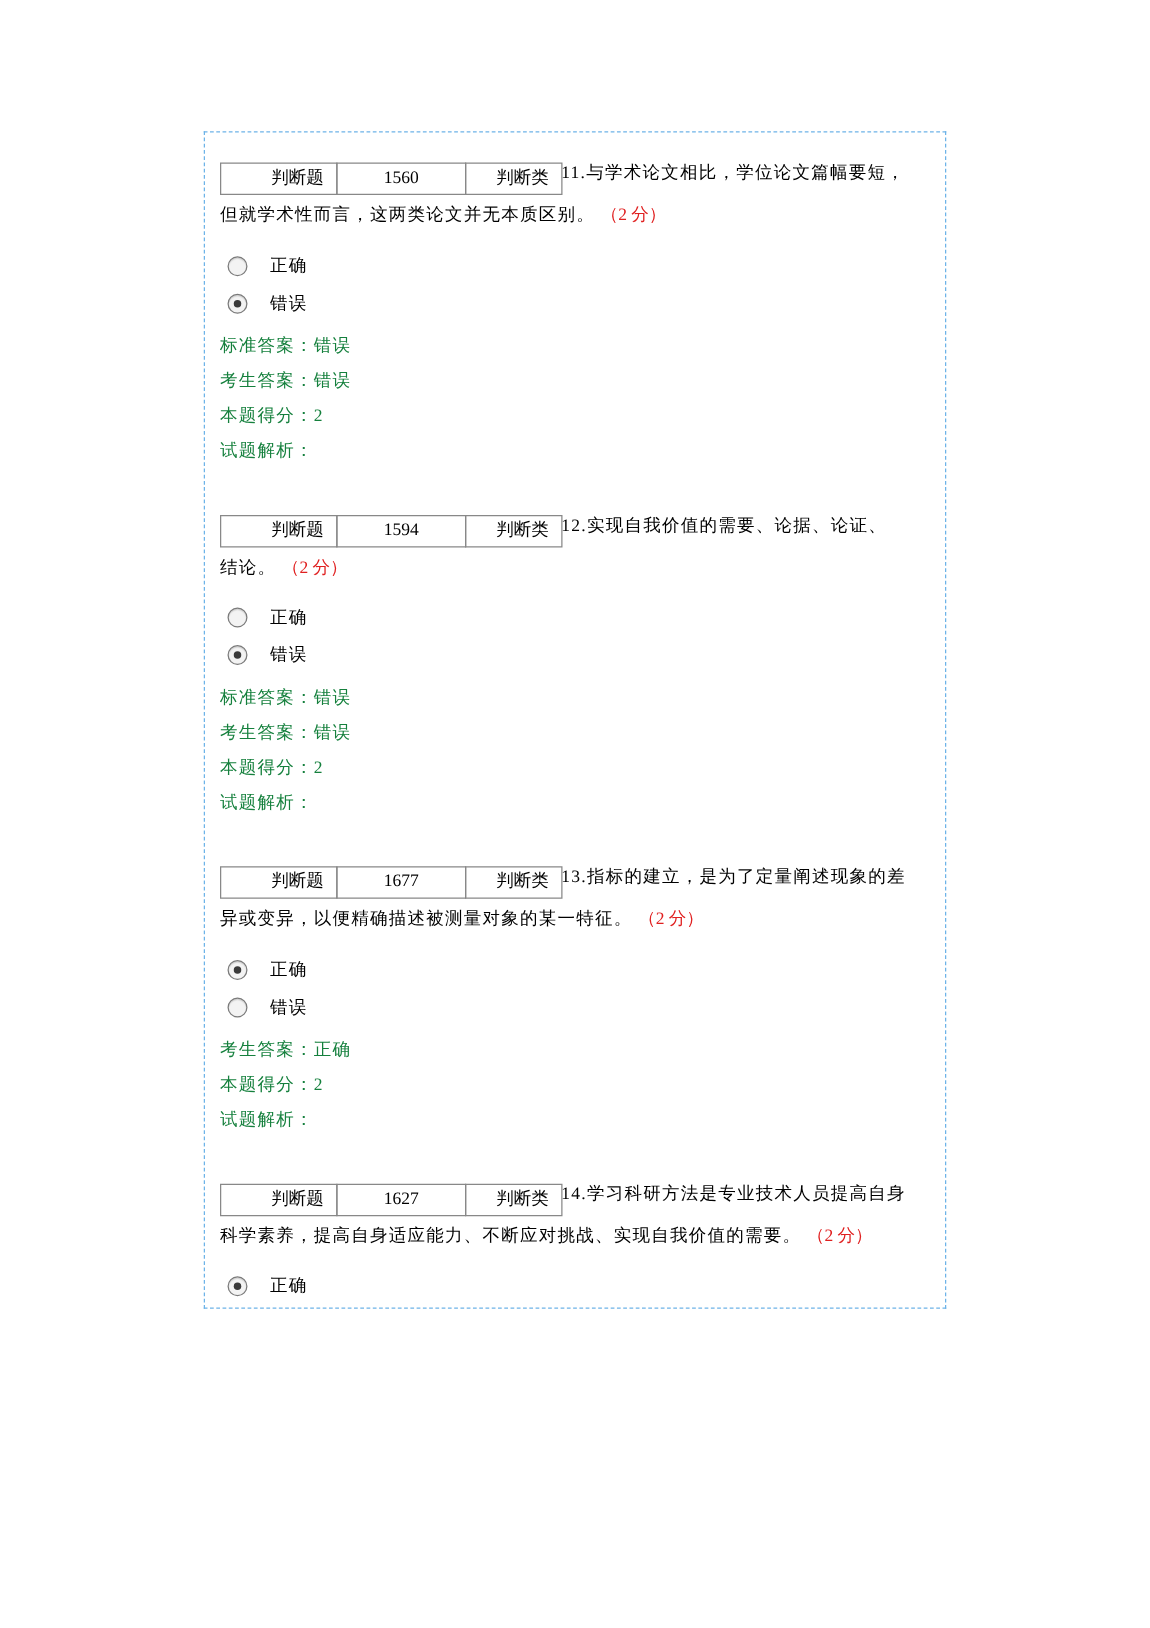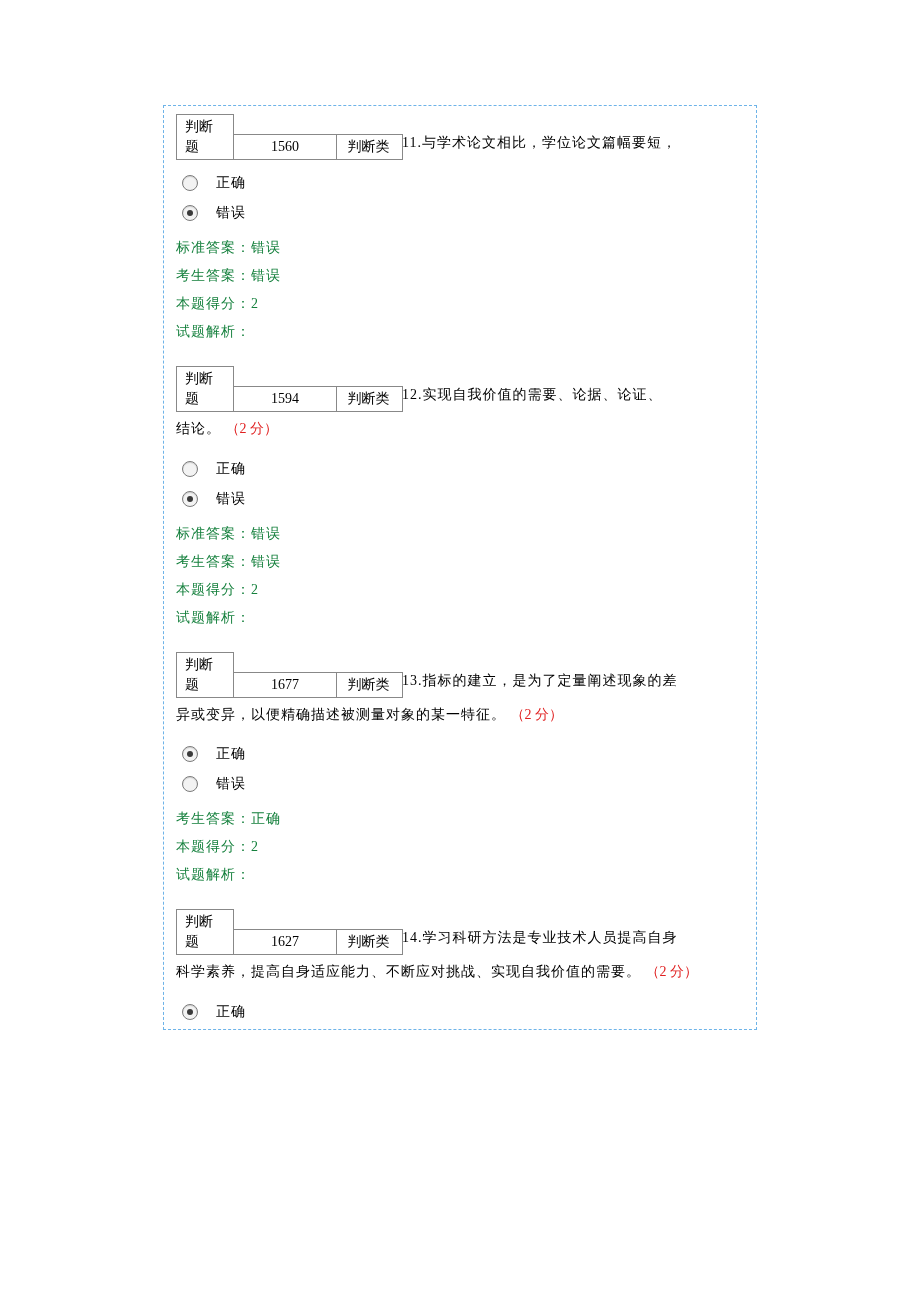--- a/index.html
+++ b/index.html
@@ -33,23 +33,23 @@
   .cell {
     display: inline-block;
     border: 1px solid #888;
     padding: 2px 10px;
     margin-right: -1px;
     vertical-align: bottom;
     font-size: 14px;
     min-height: 24px;
     line-height: 20px;
   }
-  .cell.type1 { width: 58px; text-align: left; padding-left: 8px;}
+  .cell.type1 { width: 94px; text-align: right; padding-left: 8px;}
   .cell.num { width: 104px; text-align: center; }
-  .cell.type2 { width: 67px; text-align: center; padding-left: 8px; margin-top: 16px;}
+  .cell.type2 { width: 78px; text-align: right; padding-left: 8px; margin-top: 16px;}
   .qtext {
     line-height: 2.4;
     letter-spacing: 1px;
   }
   .qtext-2ndline {
     display: block;
     line-height: 2.4;
     letter-spacing: 1px;
   }
   .points {
@@ -97,20 +97,21 @@
 </head>
 <body>
 
 <div class="container">
 
   <div class="question-block">
     <div class="header-row">
       <span class="cell-group">
         <span class="cell type1">判断题</span><span class="cell num">1560</span><span class="cell type2">判断类</span>
       </span><span class="qtext"><span>11.</span><span>与学术论文相比，学位论文篇幅要短，</span></span>
+      <span class="qtext-2ndline"><span>但就学术性而言，这两类论文并无本质区别。</span> <span class="points">（2 分）</span></span>
     </div>
     <div class="option-row">
       <span class="radio-wrap"></span>
       <span class="option-label">正确</span>
     </div>
     <div class="option-row">
       <span class="radio-wrap selected"></span>
       <span class="option-label">错误</span>
     </div>
     <div class="meta-line"><span>标准答案：</span><span>错误</span></div>

